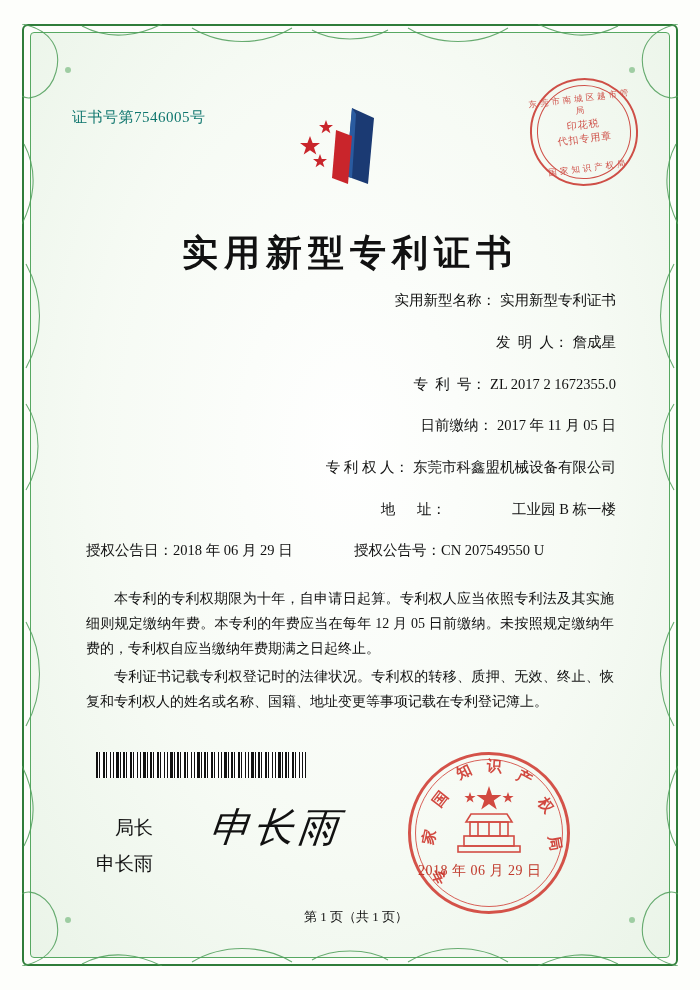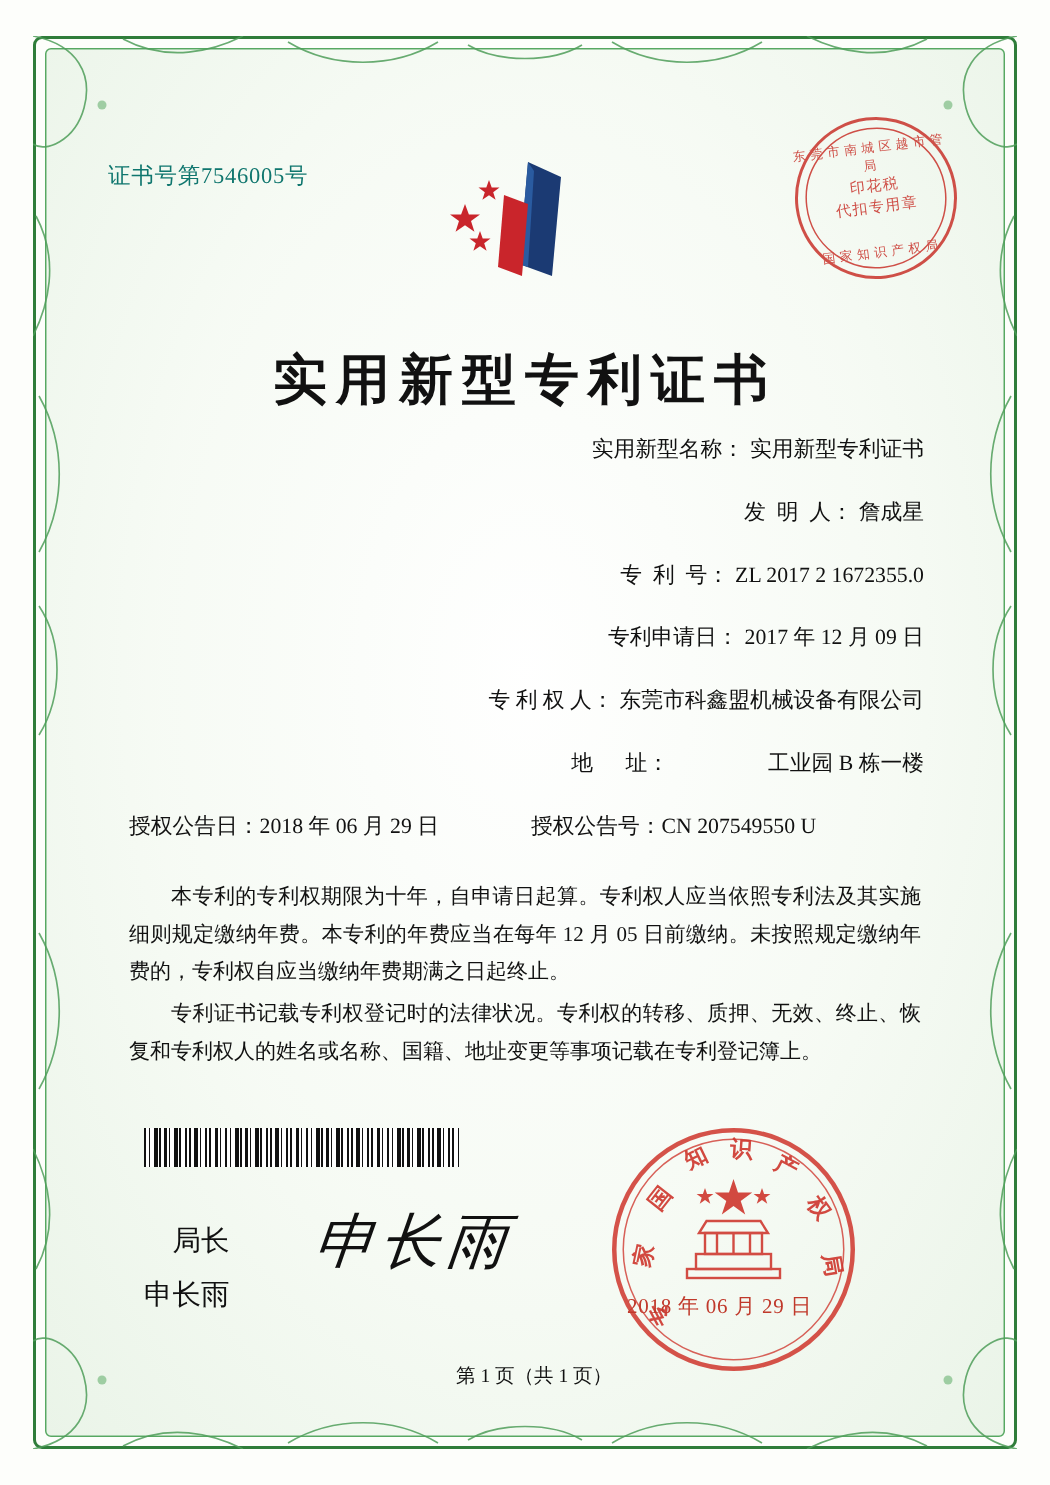--- a/index.html
+++ b/index.html
@@ -311,22 +311,22 @@
     </div>
     <div class="field-row">
       <span class="field-label">发  明  人：</span>
       <span class="field-value">詹成星</span>
     </div>
     <div class="field-row">
       <span class="field-label">专  利  号：</span>
       <span class="field-value">ZL 2017 2 1672355.0</span>
     </div>
     <div class="field-row">
-      <span class="field-label">专利申请日：</span>
-      <span class="field-value">2017 年 12 月 09 日</span>
+      <span class="field-label">日前缴纳：</span>
+      <span class="field-value">2017 年 11 月 05 日</span>
     </div>
     <div class="field-row">
       <span class="field-label">专 利 权 人：</span>
       <span class="field-value">东莞市科鑫盟机械设备有限公司</span>
     </div>
 
     <div class="field-row addr">
       <span class="field-label">地      址：</span>
       <span class="field-value">
         <span class="addr-line2">工业园 B 栋一楼</span>

